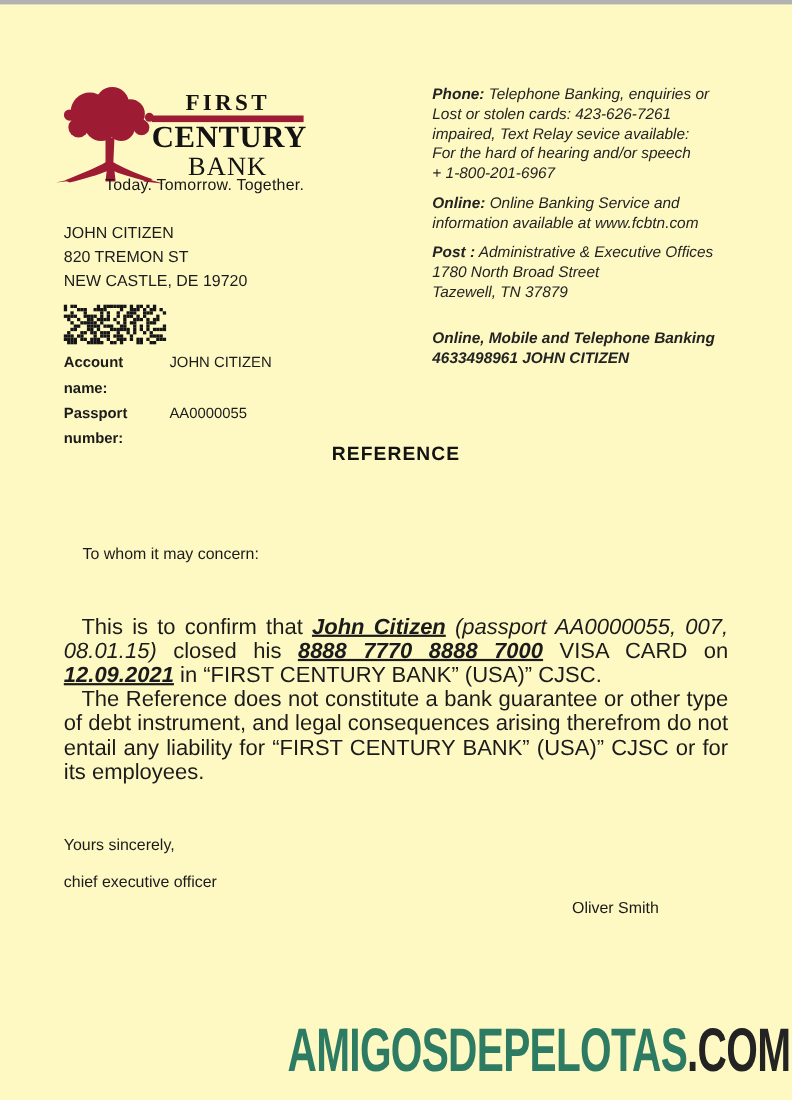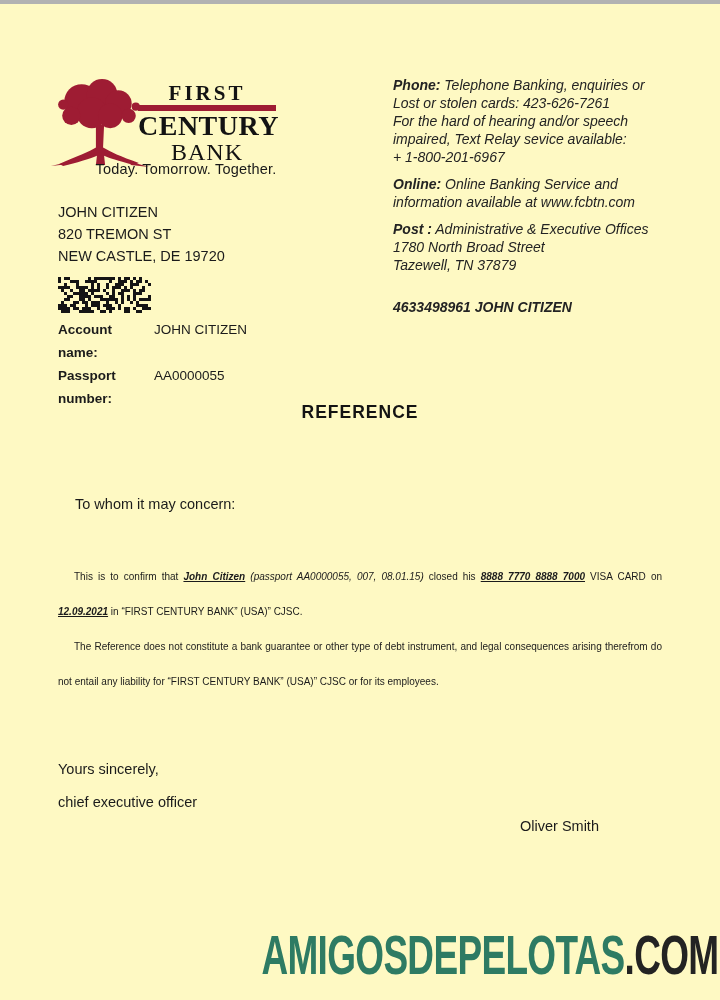--- a/index.html
+++ b/index.html
@@ -41,21 +41,21 @@
   .acct .row{display:flex;}
   .acct .lbl{font-weight:bold;width:96px;}
 
   
   .title{position:absolute;left:0;top:402px;width:720px;text-align:center;
     font-size:17.5px;font-weight:bold;letter-spacing:1px;color:#131313;}
 
   
   .salutation{position:absolute;left:75px;top:496px;font-size:14.5px;color:#1b1b1b;}
   .bodyText{position:absolute;left:58px;top:559px;width:604px;
-    font-size:10px;line-height:35px;text-align:justify;color:#1b1b1b;}
+    font-size:20px;line-height:22px;text-align:justify;color:#1b1b1b;}
   .bodyText p{margin:0;text-indent:16px;}
   .biu{font-weight:bold;font-style:italic;text-decoration:underline;}
   .it{font-style:italic;}
 
   .closing{position:absolute;left:58px;top:761px;font-size:14.5px;color:#1b1b1b;}
   .sigTitle{position:absolute;left:58px;top:794px;font-size:14.5px;color:#1b1b1b;}
   .sigName{position:absolute;left:520px;top:794px;font-size:14.5px;color:#1b1b1b;margin-top:24px;}
 
   
   .watermark{position:absolute;right:2px;top:922px;white-space:nowrap;
@@ -90,34 +90,35 @@
     <div class="logoBar"></div>
     <div class="logoCentury">CENTURY</div>
     <div class="logoBank">BANK</div>
   </div>
   <div class="tagline">Today. Tomorrow. Together.</div>
 
   <div class="contact">
     <div class="cblock">
       <div><span class="b">Phone:</span><span> Telephone Banking, enquiries or</span></div>
       <div>Lost or stolen cards: 423-626-7261</div>
+      <div>impaired, Text Relay sevice available:</div>
       <div>For the hard of hearing and/or speech</div>
-      <div>impaired, Text Relay sevice available:</div>
       <div>+ 1-800-201-6967</div>
     </div>
     <div class="cblock">
       <div><span class="b">Online:</span><span> Online Banking Service and</span></div>
       <div>information available at www.fcbtn.com</div>
     </div>
     <div class="cblock">
       <div><span class="b">Post :</span><span> Administrative &amp; Executive Offices</span></div>
       <div>1780 North Broad Street</div>
       <div>Tazewell, TN 37879</div>
     </div>
     <div class="cblock banking">
+      <div>Online, Mobile and Telephone Banking</div>
       <div>4633498961 JOHN CITIZEN</div>
     </div>
   </div>
 
   <div class="recipient">
     <div>JOHN CITIZEN</div>
     <div>820 TREMON ST</div>
     <div>NEW CASTLE, DE 19720</div>
   </div>
 

